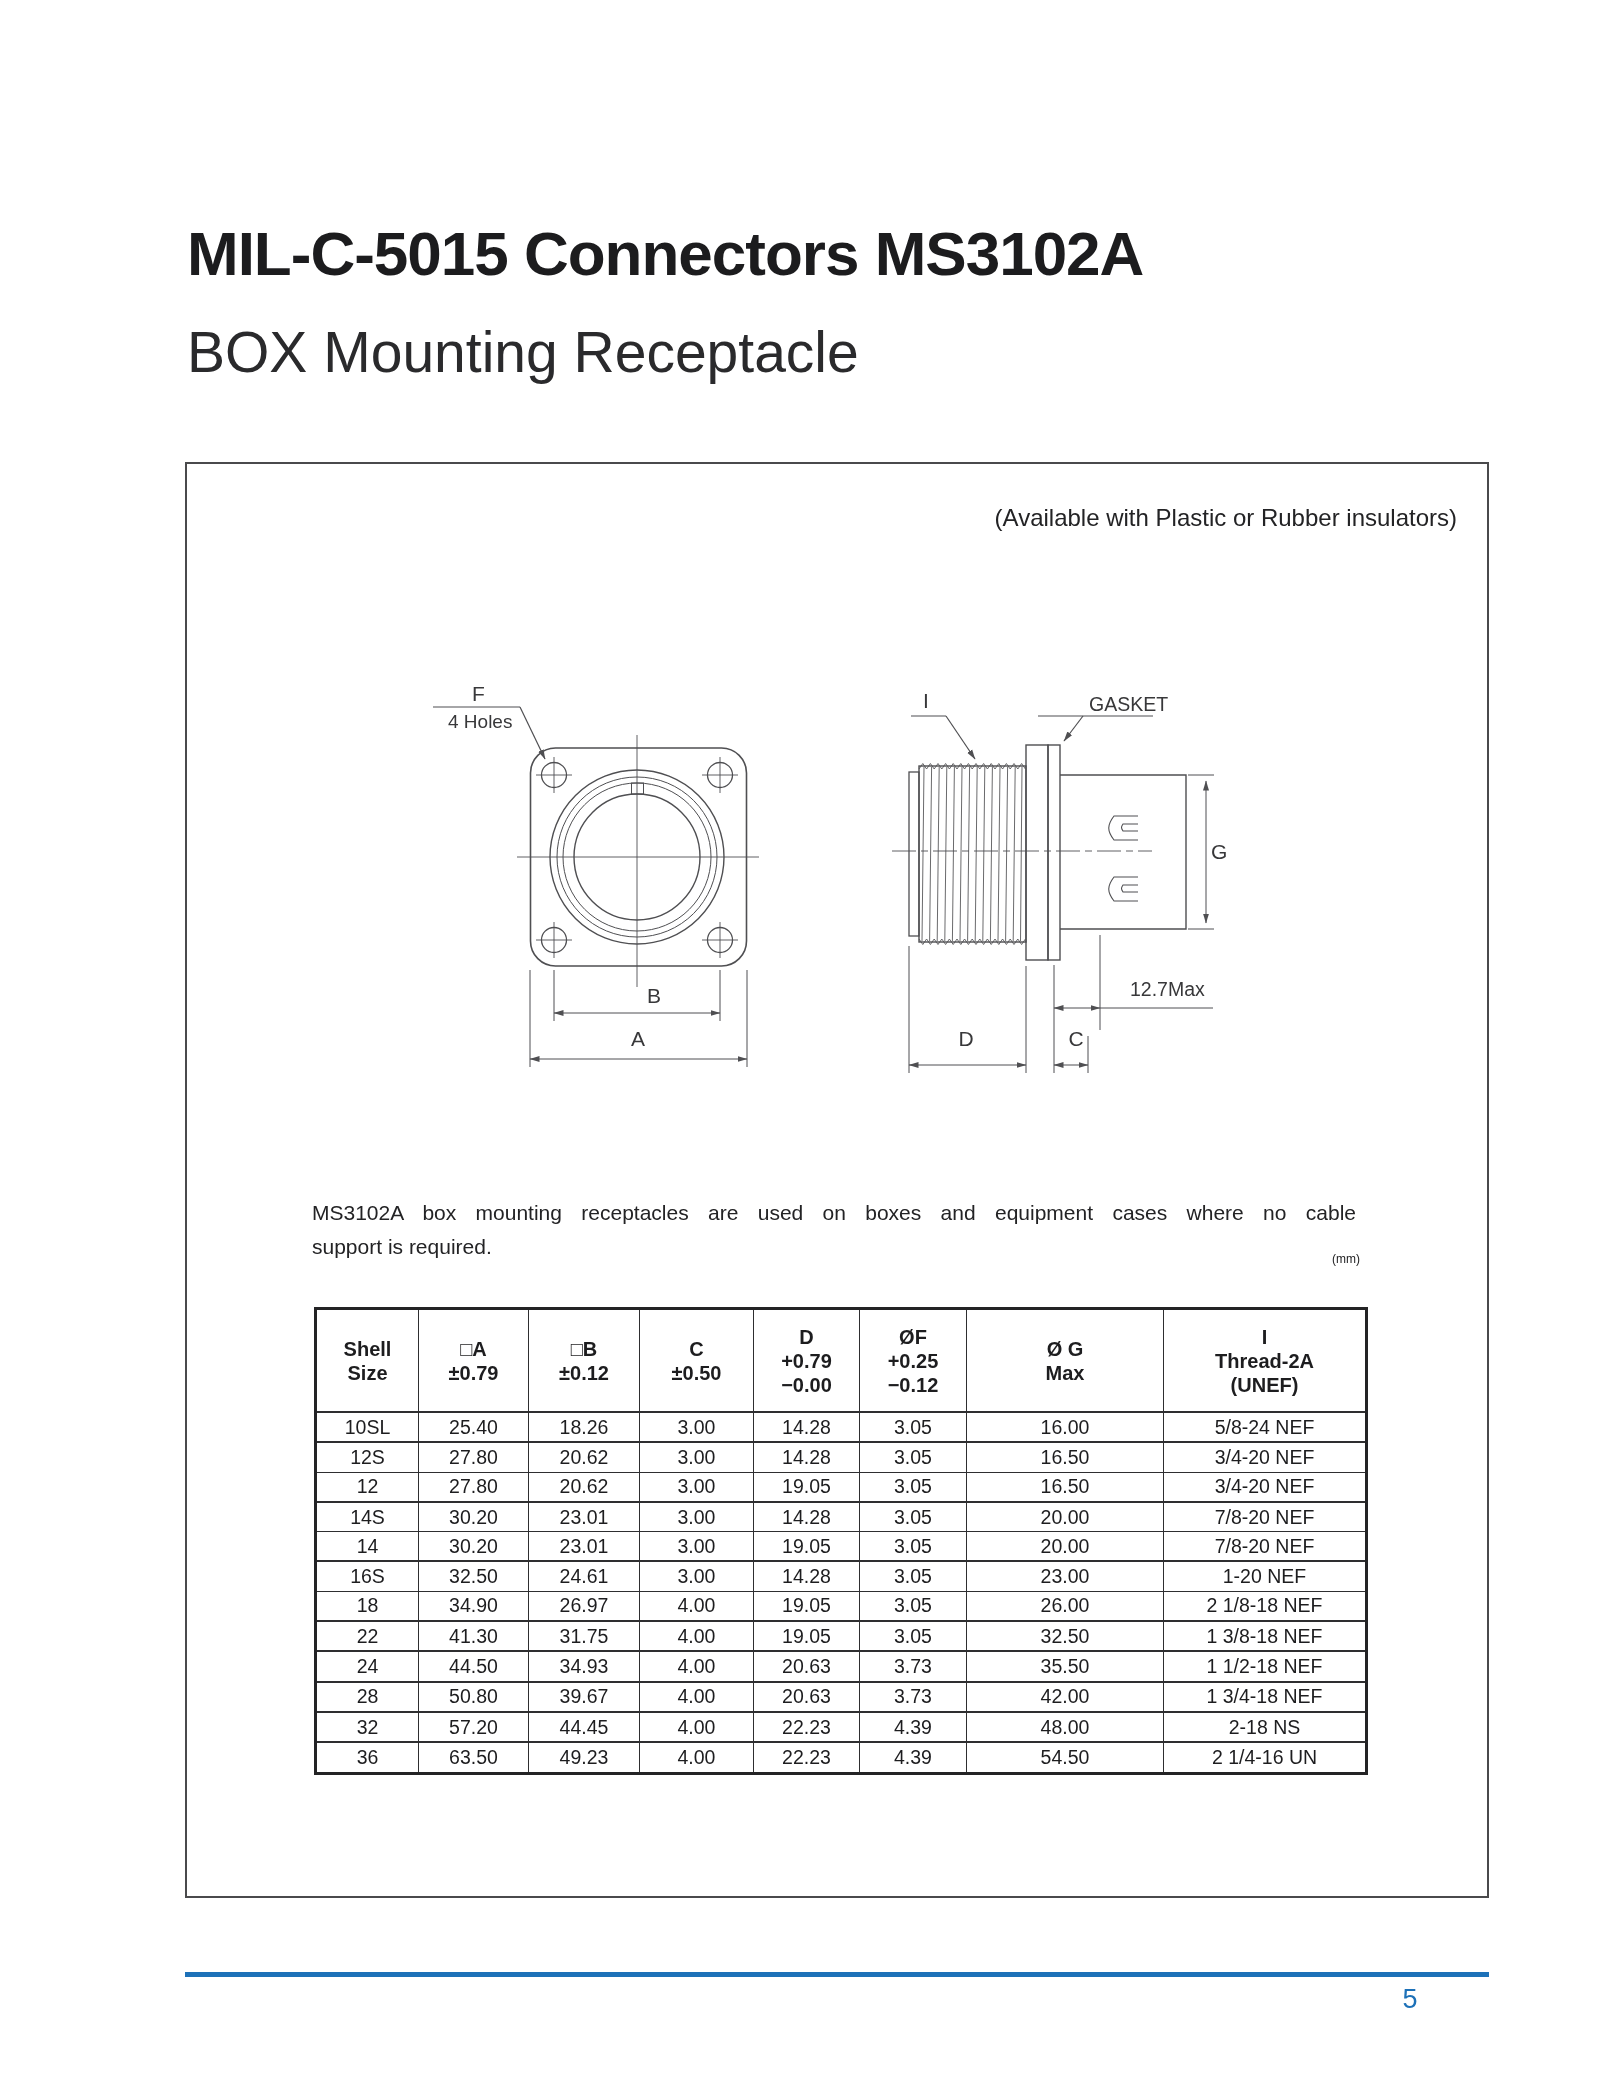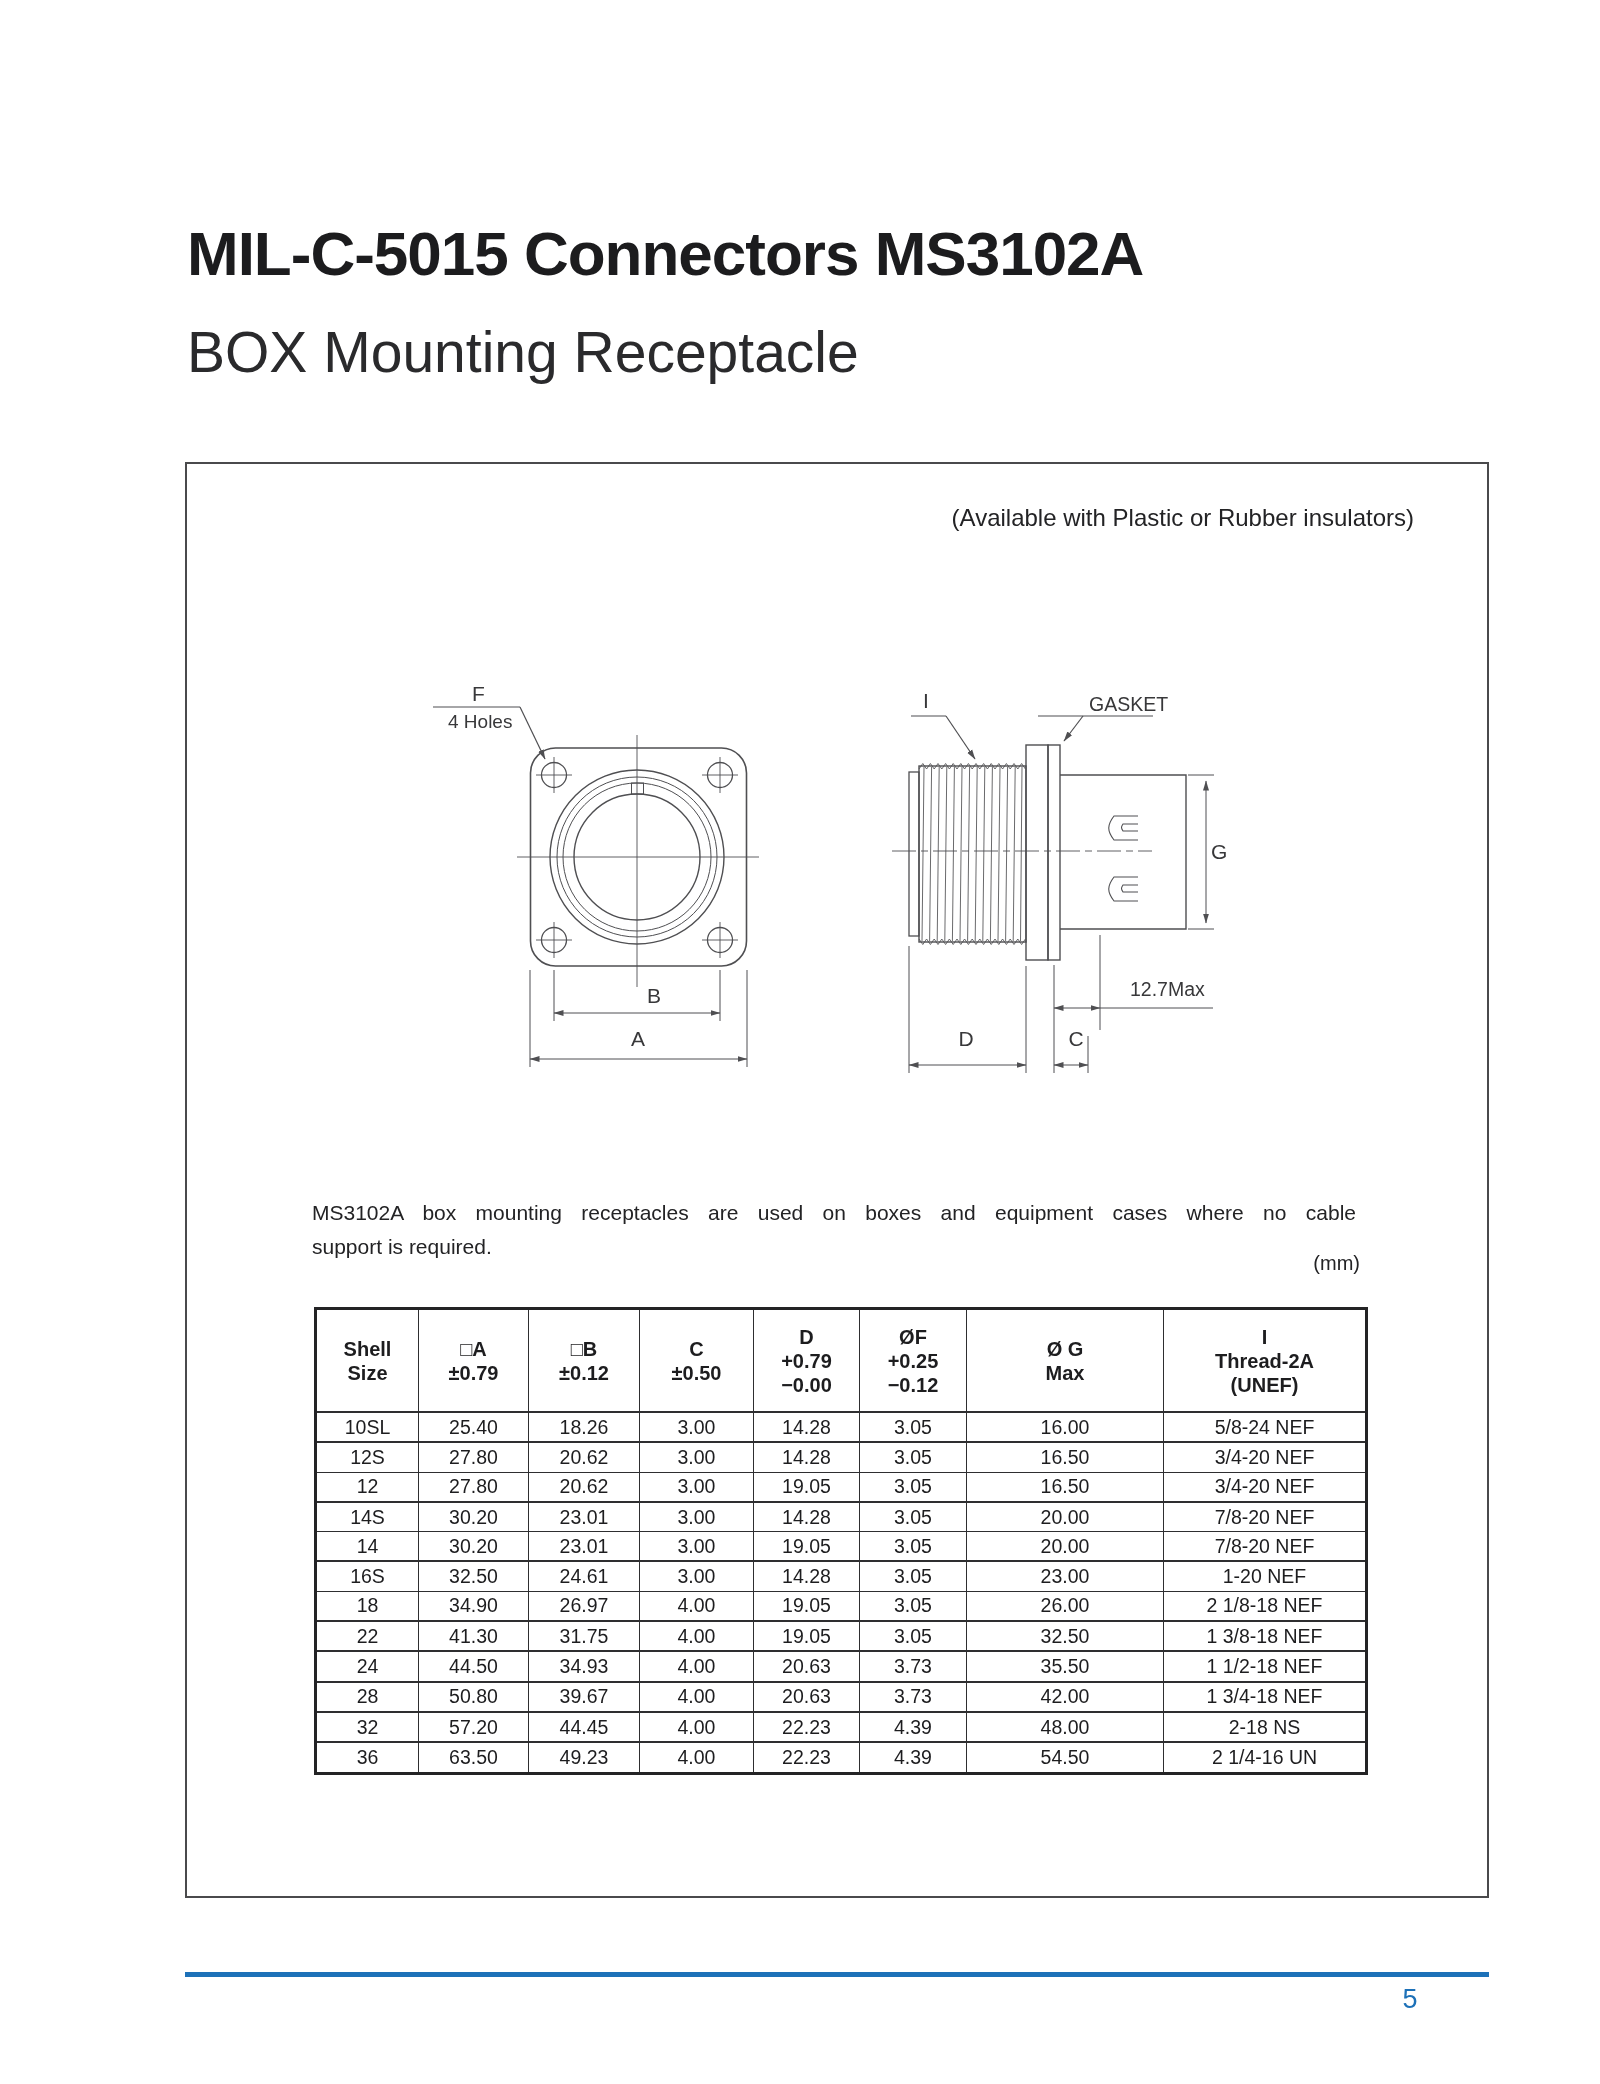--- a/index.html
+++ b/index.html
@@ -4,30 +4,30 @@
 <style>
   html,body{margin:0;padding:0;background:#ffffff;}
   body{width:1600px;height:2084px;position:relative;font-family:"Liberation Sans",sans-serif;color:#1f1f21;}
   .abs{position:absolute;}
 
   .title{left:187px;top:218px;font-size:62px;font-weight:bold;letter-spacing:-1px;color:#1c1c1e;white-space:nowrap;}
   .subtitle{left:187px;top:299px;font-size:57px;font-weight:normal;color:#2a2a2c;white-space:nowrap;margin-top:20px;}
 
   .main-box{left:185px;top:462px;width:1304px;height:1436px;border:2px solid #4a4a4c;box-sizing:border-box;}
 
-  .avail-note{left:859px;top:504px;width:555px;text-align:right;font-size:24px;color:#232325;white-space:nowrap;}
+  .avail-note{left:902px;top:504px;width:555px;text-align:right;font-size:24px;color:#232325;white-space:nowrap;}
 
   .fv-svg{left:432px;top:640px;}
   .sv-svg{left:880px;top:640px;}
   svg text{font-family:"Liberation Sans",sans-serif;fill:#38383a;}
 
   .desc{left:312px;top:1196px;width:1044px;font-size:21px;line-height:33.5px;color:#232325;}
   .desc .l1{text-align:justify;text-align-last:justify;}
   .desc .l2{text-align:left;}
-  .mm-label{left:1160px;top:1252px;width:200px;text-align:right;font-size:20px;color:#232325;}
+  .mm-label{left:1160px;top:1252px;width:200px;text-align:right;font-size:12px;color:#232325;}
 
   table.spec{position:absolute;left:314px;top:1290px;width:1051px;border-collapse:collapse;table-layout:fixed;}
   table.spec{border:3px solid #232325;margin-top:17px;}
   table.spec th,table.spec td{border:1.4px solid #2e2e30;text-align:center;vertical-align:middle;padding:0;}
   table.spec th{font-size:20px;font-weight:bold;height:101px;line-height:24px;color:#1d1d1f;}
   table.spec td{font-size:19.5px;height:28.3px;color:#1d1d1f;border-bottom-width:2.4px;}
   table.spec thead th{border-bottom-width:2.6px;}
   table.spec tbody tr:nth-child(2) td,
   table.spec tbody tr:nth-child(4) td,
   table.spec tbody tr:nth-child(6) td{border-bottom-width:1.1px;}

